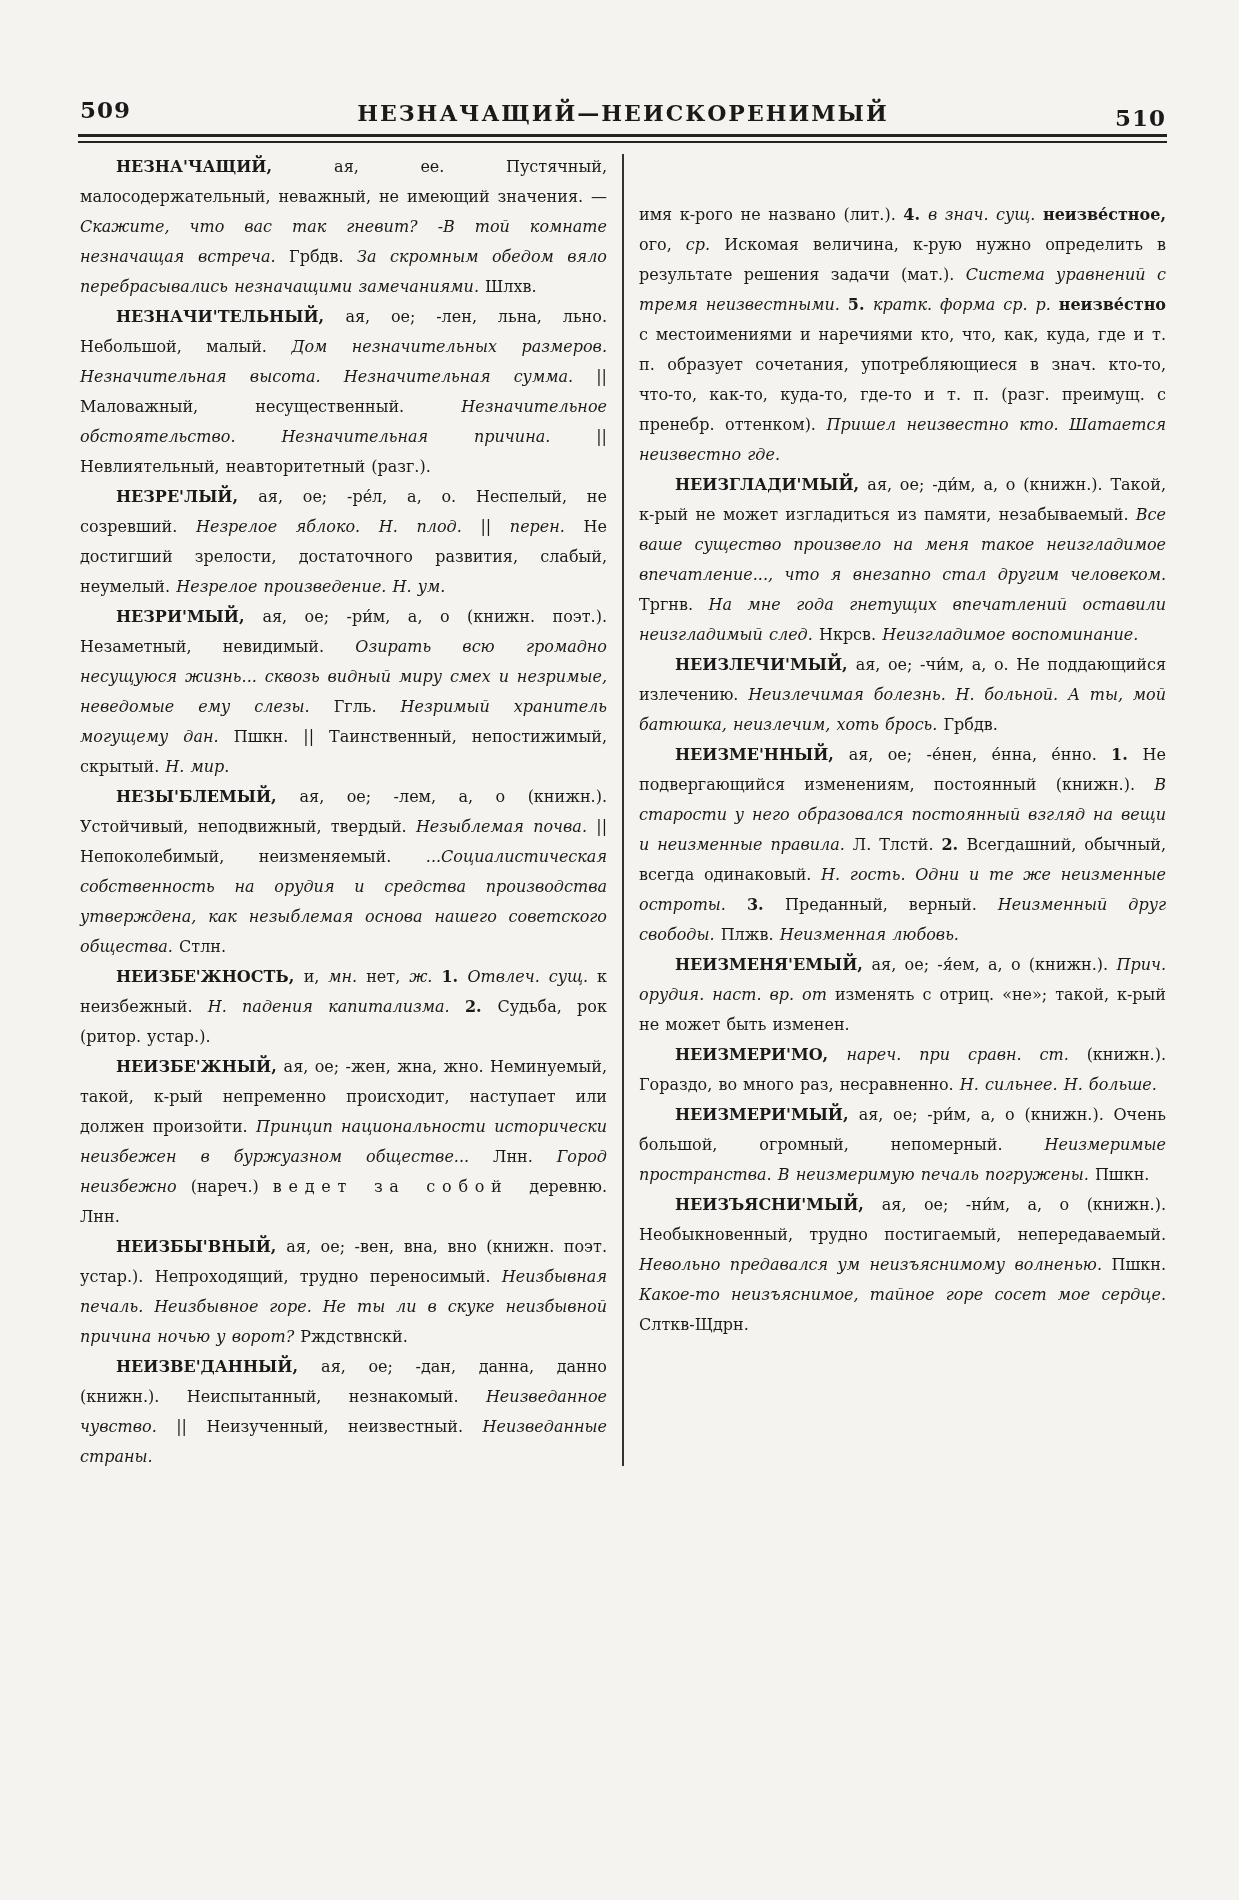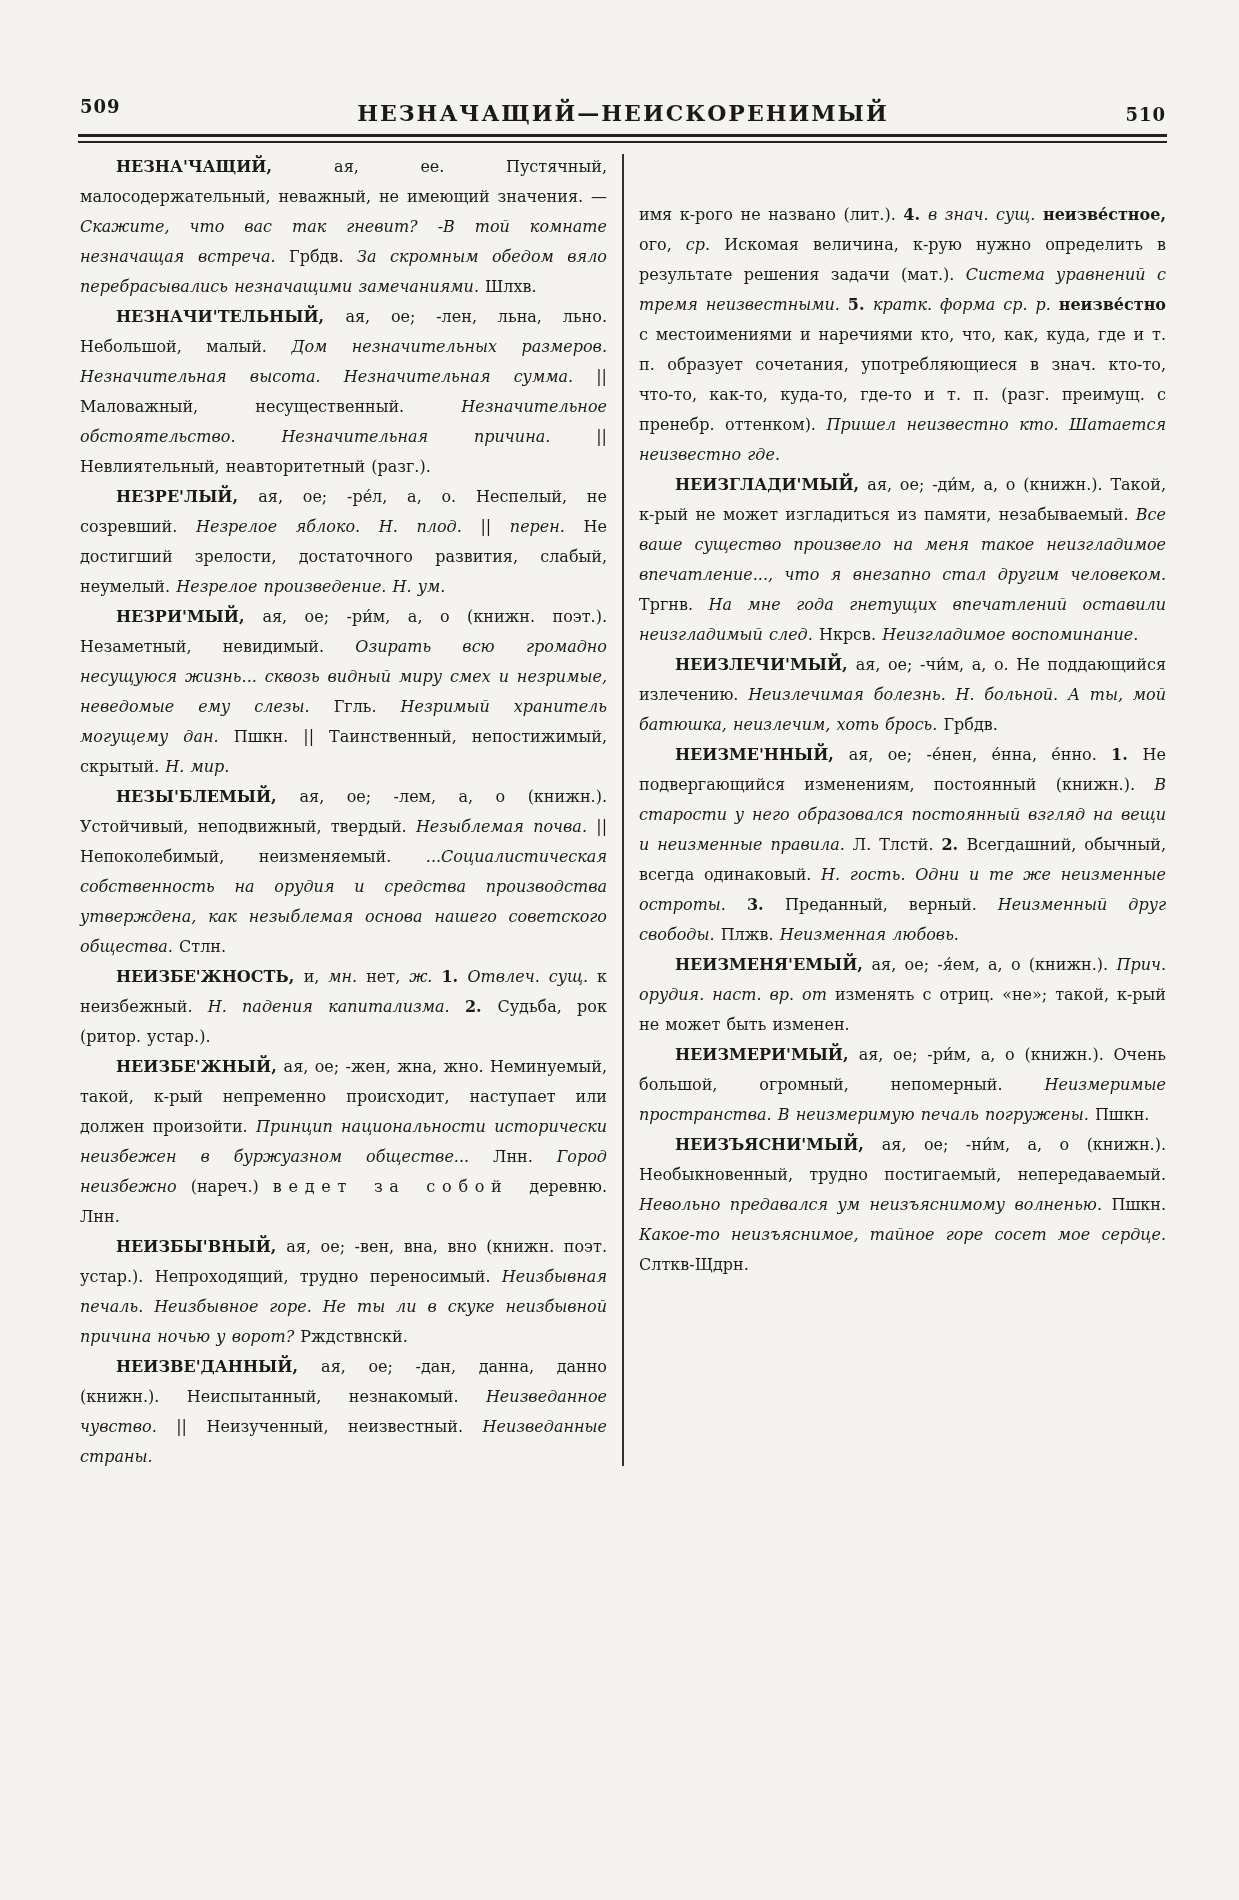--- a/index.html
+++ b/index.html
@@ -10,21 +10,21 @@
     background:var(--paper,#f4f3f0);
     color:var(--ink,#1b1a18);
     font-family:"DejaVu Serif", serif;
     overflow:hidden;
   }
   .running-head{
     position:absolute;top:96px;left:80px;width:1086px;height:34px;
   }
   .pageno{
     position:absolute;top:0;
-    font-size:18px;font-weight:bold;letter-spacing:1px;
+    font-size:23px;font-weight:bold;letter-spacing:1px;
   }
   .pageno.left{left:0;}
   .pageno.right{right:0;margin-top:8px;}
   .head-title{
     position:absolute;left:0;right:0;top:4px;
     text-align:center;
     font-size:22px;font-weight:bold;letter-spacing:2px;
   }
   .double-rule{
     position:absolute;top:134px;left:78px;width:1089px;height:4px;
@@ -75,17 +75,18 @@
         <p class="entry"><span class="rb">НЕИЗБЫ'ВНЫЙ, </span><span class="rr">ая, ое; -вен, вна, вно (книжн. поэт. устар.). Непроходящий, трудно переносимый. </span><span class="ri">Неизбывная печаль. Неизбывное горе. Не ты ли в скуке неизбывной причина ночью у ворот? </span><span class="rr">Рждствнскй.</span></p>
         <p class="entry"><span class="rb">НЕИЗВЕ'ДАННЫЙ, </span><span class="rr">ая, ое; -дан, данна, данно (книжн.). Неиспытанный, незнакомый. </span><span class="ri">Неизведанное чувство. </span><span class="rr">|| Неизученный, неизвестный. </span><span class="ri">Неизведанные страны.</span></p>
       </div>
     <div class="column-divider"></div>
     <div class="column">
         <p class="entry no-indent"><span class="rr">имя к-рого не названо (лит.). </span><span class="rb">4. </span><span class="ri">в знач. сущ. </span><span class="rb">неизве́стное, </span><span class="rr">ого, </span><span class="ri">ср. </span><span class="rr">Искомая величина, к-рую нужно определить в результате решения задачи (мат.). </span><span class="ri">Система уравнений с тремя неизвестными. </span><span class="rb">5. </span><span class="ri">кратк. форма ср. р. </span><span class="rb">неизве́стно </span><span class="rr">с местоимениями и наречиями кто, что, как, куда, где и т. п. образует сочетания, употребляющиеся в знач. кто-то, что-то, как-то, куда-то, где-то и т. п. (разг. преимущ. с пренебр. оттенком). </span><span class="ri">Пришел неизвестно кто. Шатается неизвестно где.</span></p>
         <p class="entry"><span class="rb">НЕИЗГЛАДИ'МЫЙ, </span><span class="rr">ая, ое; -ди́м, а, о (книжн.). Такой, к-рый не может изгладиться из памяти, незабываемый. </span><span class="ri">Все ваше существо произвело на меня такое неизгладимое впечатление..., что я внезапно стал другим человеком. </span><span class="rr">Тргнв. </span><span class="ri">На мне года гнетущих впечатлений оставили неизгладимый след. </span><span class="rr">Нкрсв. </span><span class="ri">Неизгладимое воспоминание.</span></p>
         <p class="entry"><span class="rb">НЕИЗЛЕЧИ'МЫЙ, </span><span class="rr">ая, ое; -чи́м, а, о. Не поддающийся излечению. </span><span class="ri">Неизлечимая болезнь. Н. больной. А ты, мой батюшка, неизлечим, хоть брось. </span><span class="rr">Грбдв.</span></p>
         <p class="entry"><span class="rb">НЕИЗМЕ'ННЫЙ, </span><span class="rr">ая, ое; -е́нен, е́нна, е́нно. </span><span class="rb">1. </span><span class="rr">Не подвергающийся изменениям, постоянный (книжн.). </span><span class="ri">В старости у него образовался постоянный взгляд на вещи и неизменные правила. </span><span class="rr">Л. Тлстй. </span><span class="rb">2. </span><span class="rr">Всегдашний, обычный, всегда одинаковый. </span><span class="ri">Н. гость. Одни и те же неизменные остроты. </span><span class="rb">3. </span><span class="rr">Преданный, верный. </span><span class="ri">Неизменный друг свободы. </span><span class="rr">Плжв. </span><span class="ri">Неизменная любовь.</span></p>
         <p class="entry"><span class="rb">НЕИЗМЕНЯ'ЕМЫЙ, </span><span class="rr">ая, ое; -я́ем, а, о (книжн.). </span><span class="ri">Прич. орудия. наст. вр. от </span><span class="rr">изменять с отриц. «не»; такой, к-рый не может быть изменен.</span></p>
+        <p class="entry"><span class="rb">НЕИЗМЕРИ'МО, </span><span class="ri">нареч. при сравн. ст. </span><span class="rr">(книжн.). Гораздо, во много раз, несравненно. </span><span class="ri">Н. сильнее. Н. больше.</span></p>
         <p class="entry"><span class="rb">НЕИЗМЕРИ'МЫЙ, </span><span class="rr">ая, ое; -ри́м, а, о (книжн.). Очень большой, огромный, непомерный. </span><span class="ri">Неизмеримые пространства. В неизмеримую печаль погружены. </span><span class="rr">Пшкн.</span></p>
         <p class="entry"><span class="rb">НЕИЗЪЯСНИ'МЫЙ, </span><span class="rr">ая, ое; -ни́м, а, о (книжн.). Необыкновенный, трудно постигаемый, непередаваемый. </span><span class="ri">Невольно предавался ум неизъяснимому волненью. </span><span class="rr">Пшкн. </span><span class="ri">Какое-то неизъяснимое, тайное горе сосет мое сердце. </span><span class="rr">Слткв-Щдрн.</span></p>
       </div>
   </div>
 </div>
 
 </body></html>

